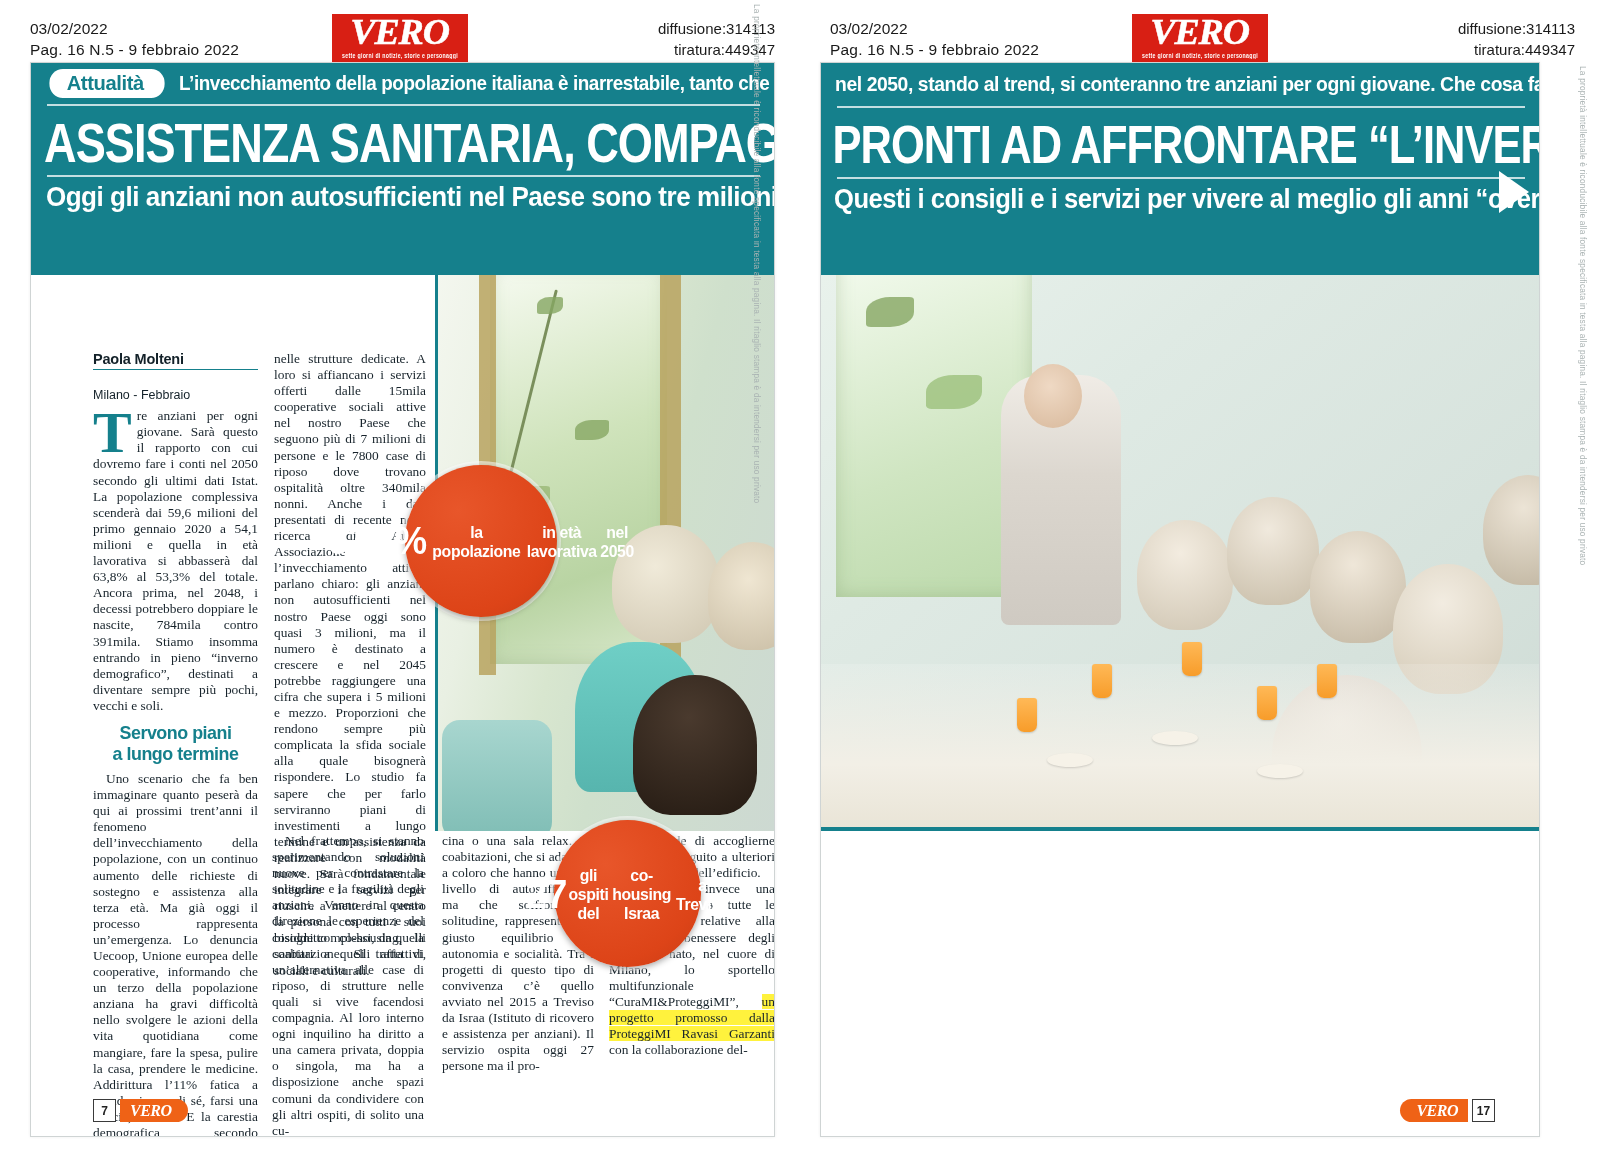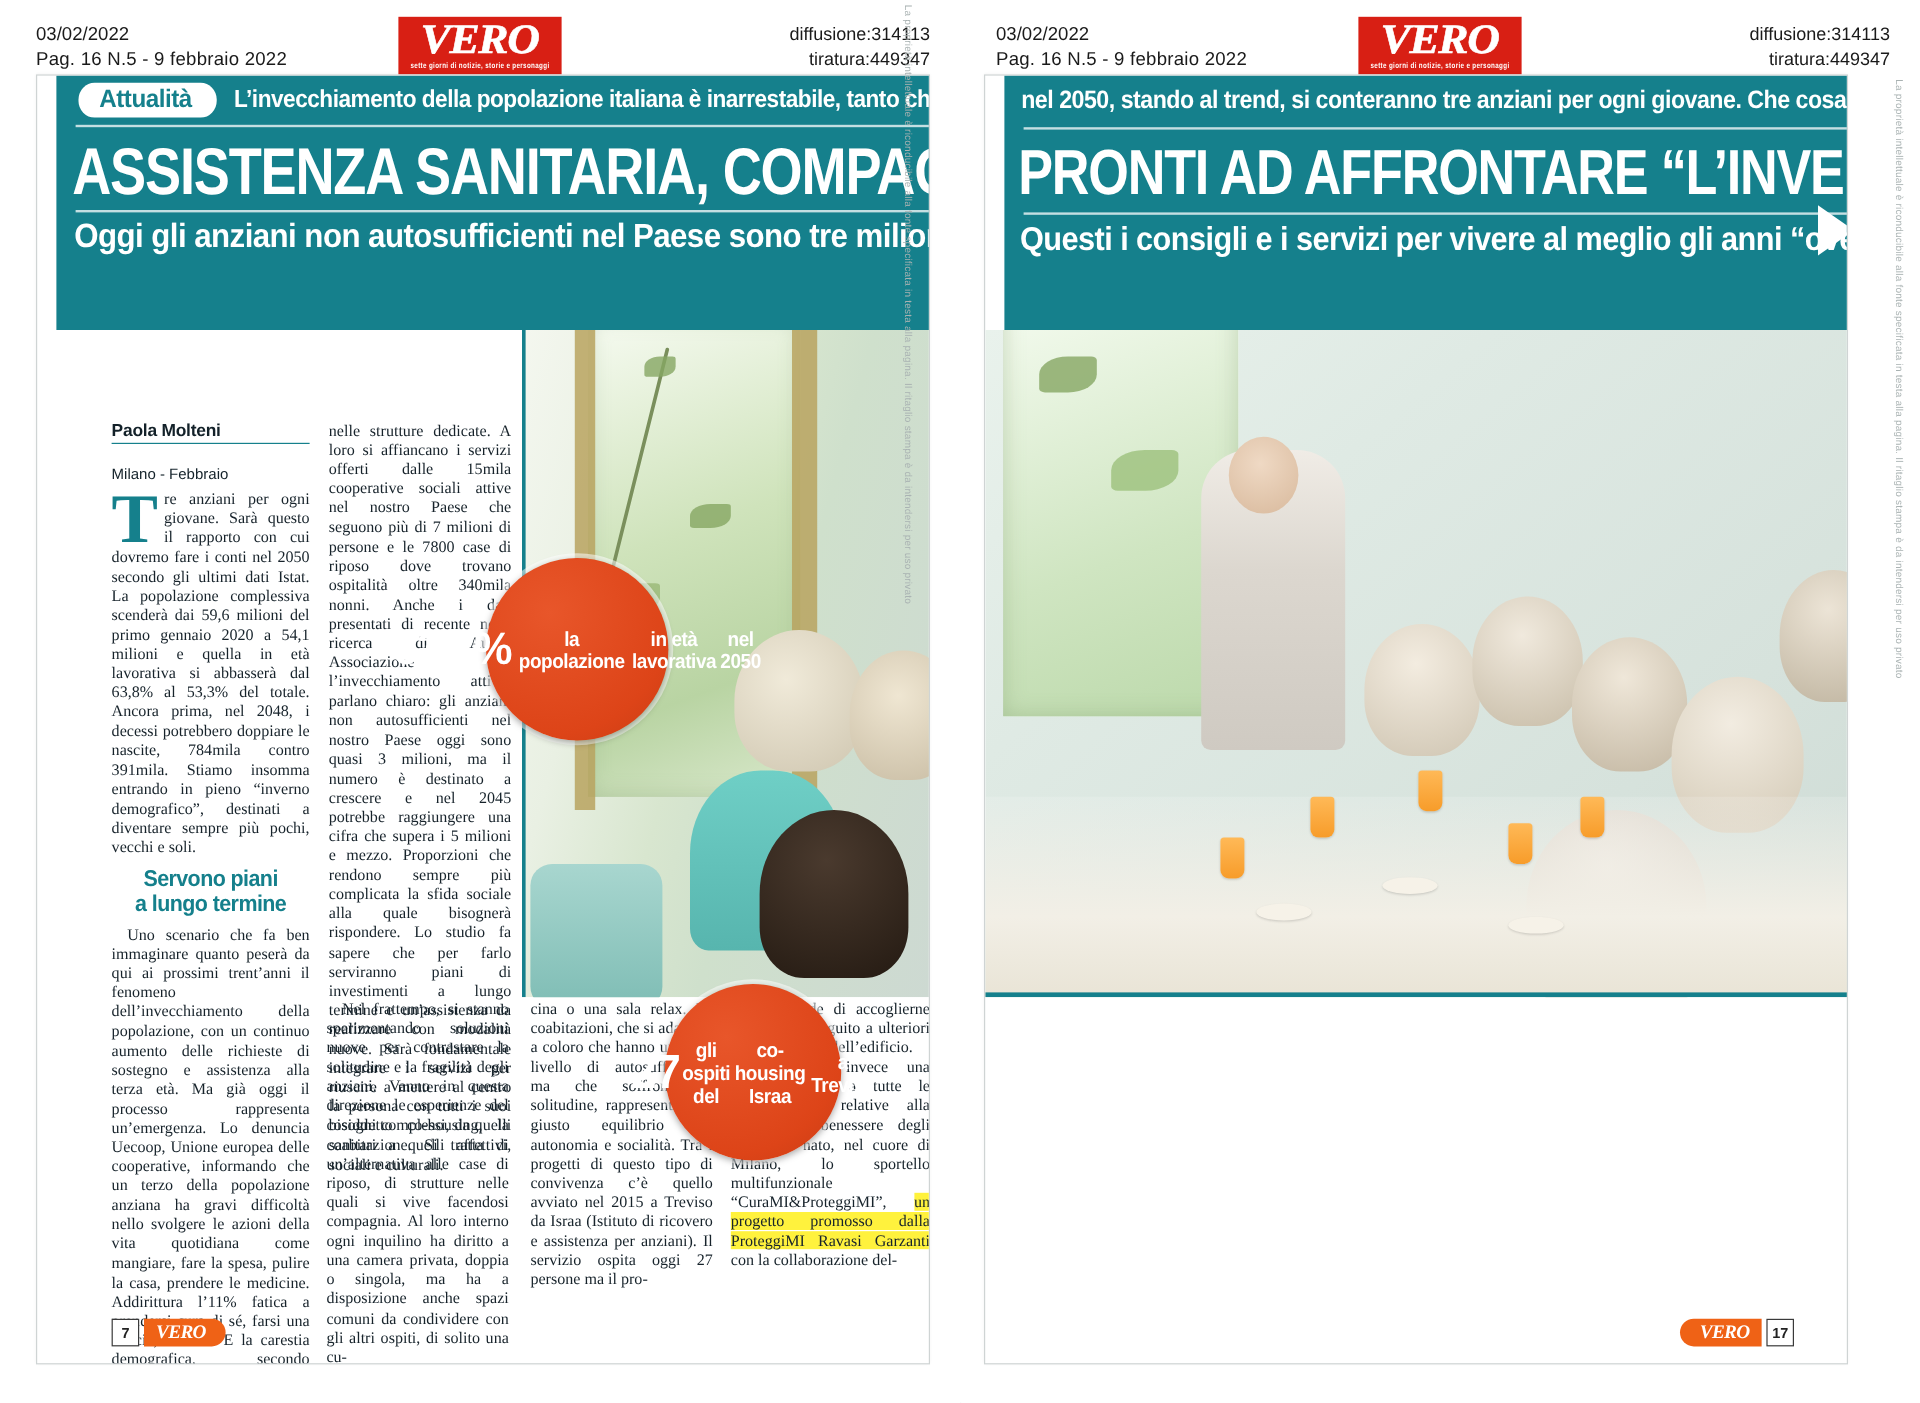--- a/index.html
+++ b/index.html
@@ -68,21 +68,21 @@
   .page.left .rights-strip { left:746px; }
   .rights-text {
     writing-mode:vertical-rl;
     font-family:"Liberation Sans", sans-serif;
     font-size:8.3px; color:#a9b2b2; letter-spacing:.2px;
     white-space:nowrap; padding-top:4px;
   }
 
   
   .banner {
-    position:absolute; left:16px; top:0; width:100%;
+    position:absolute; left:0; top:0; width:100%;
     background:#15808c; color:#fff; padding:0 0 11px 0;
   }
   .page.left .banner { height:212px; }
   .page.right .banner { height:212px; }
 
   .kicker-row {
     display:flex; align-items:center; height:40px; padding-left:16px; gap:12px;
   }
   .kicker-pill {
     background:#fff; color:#15808c;

